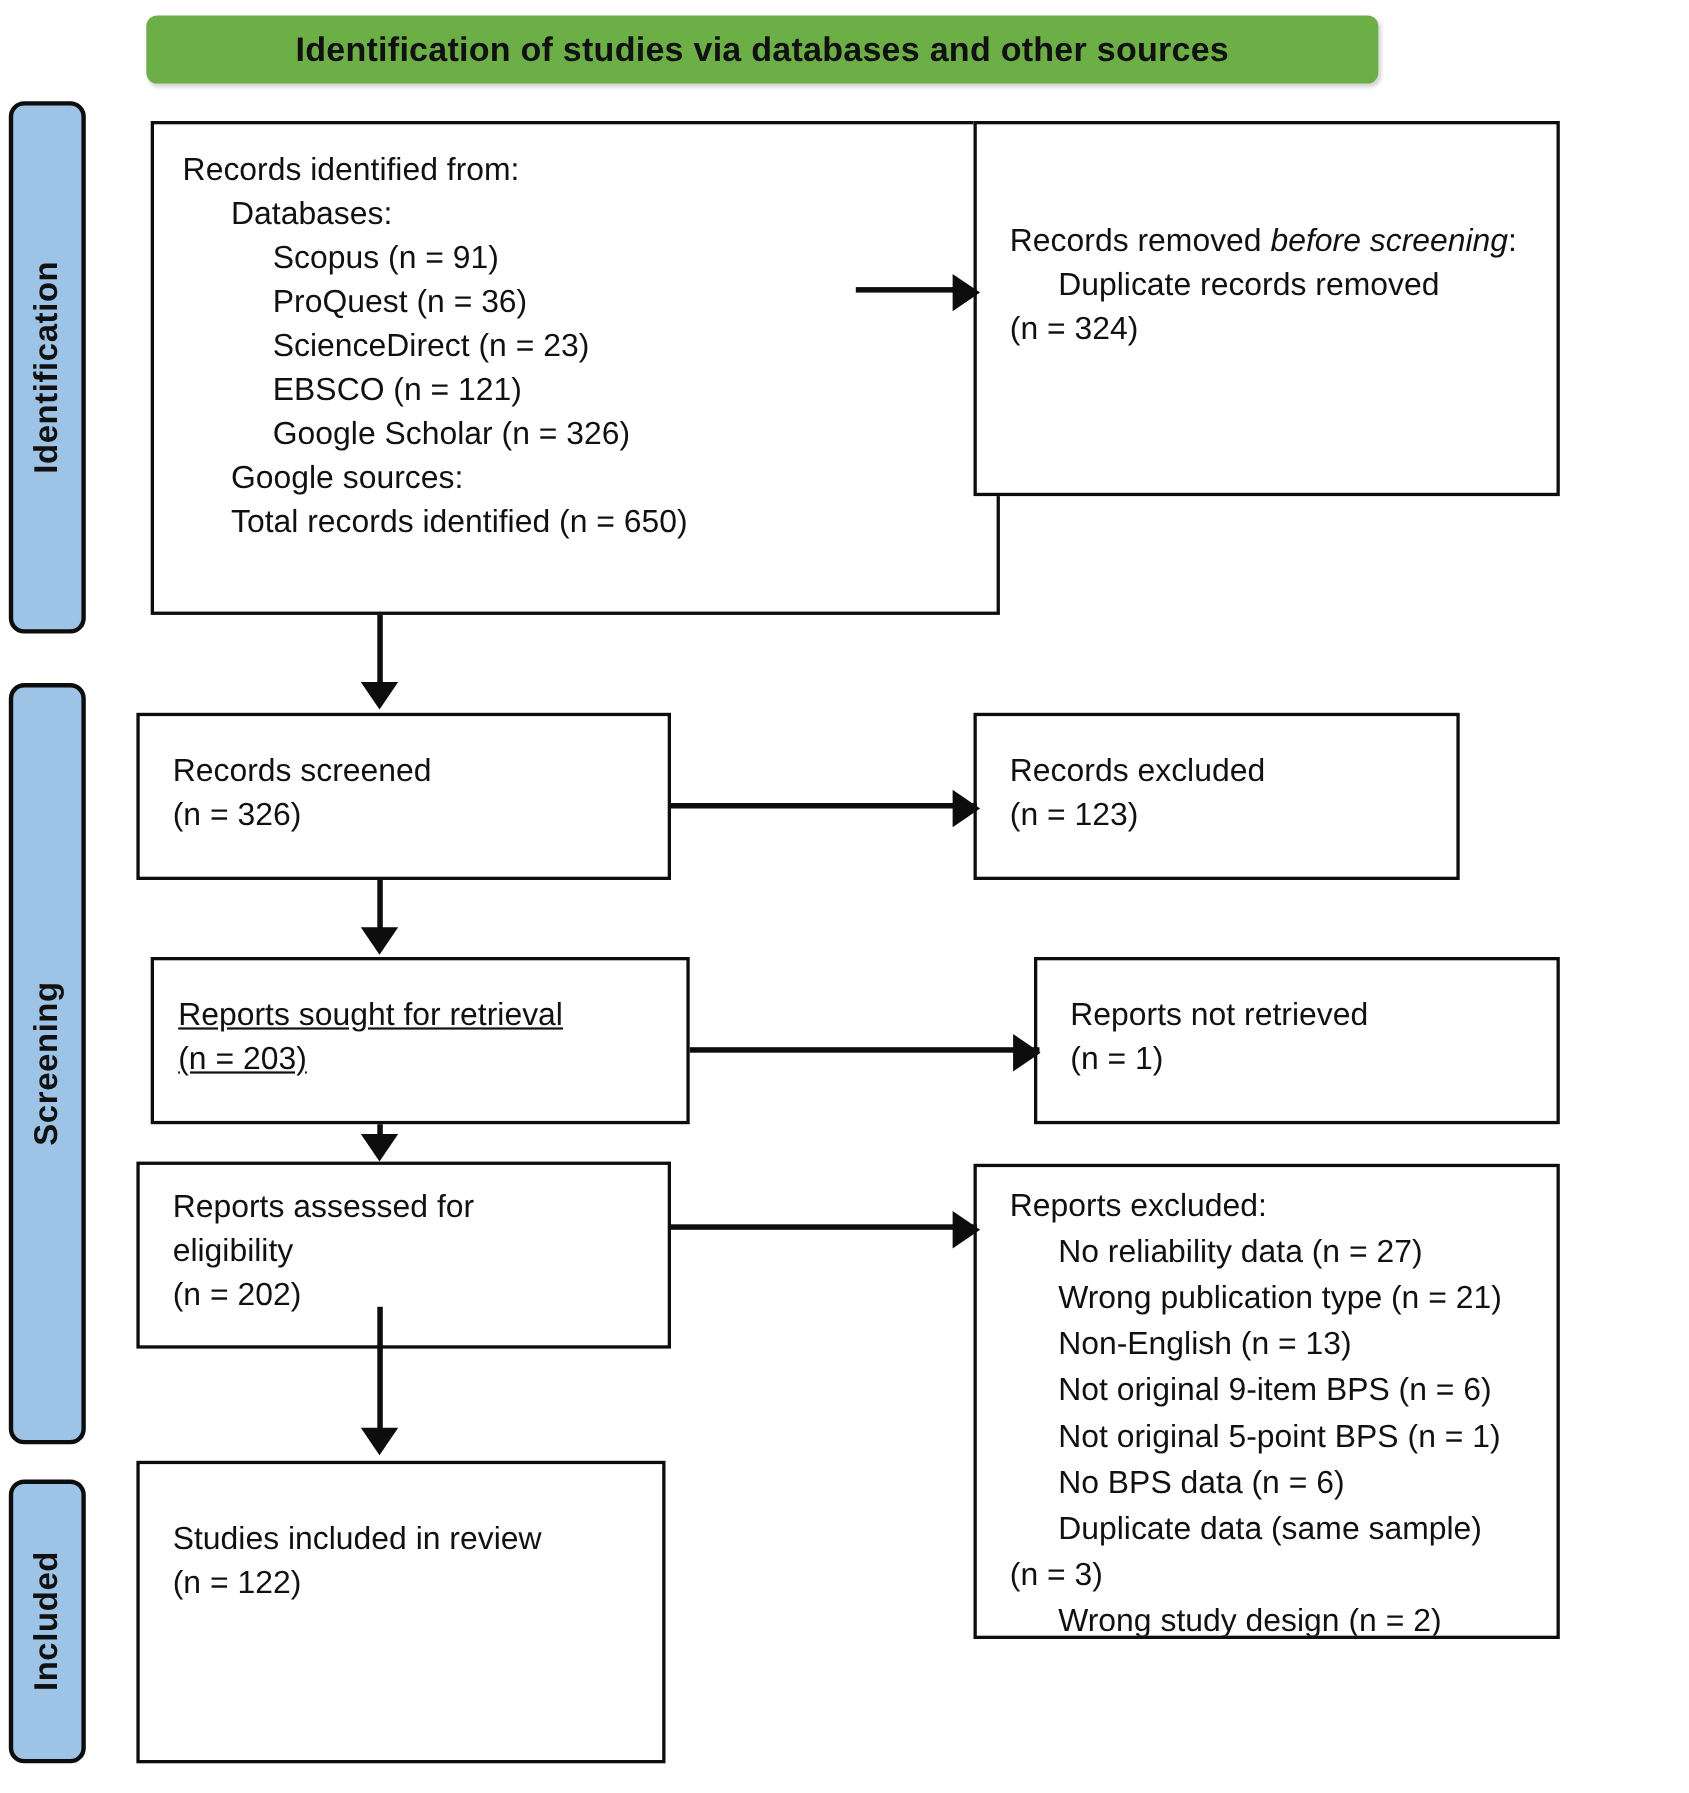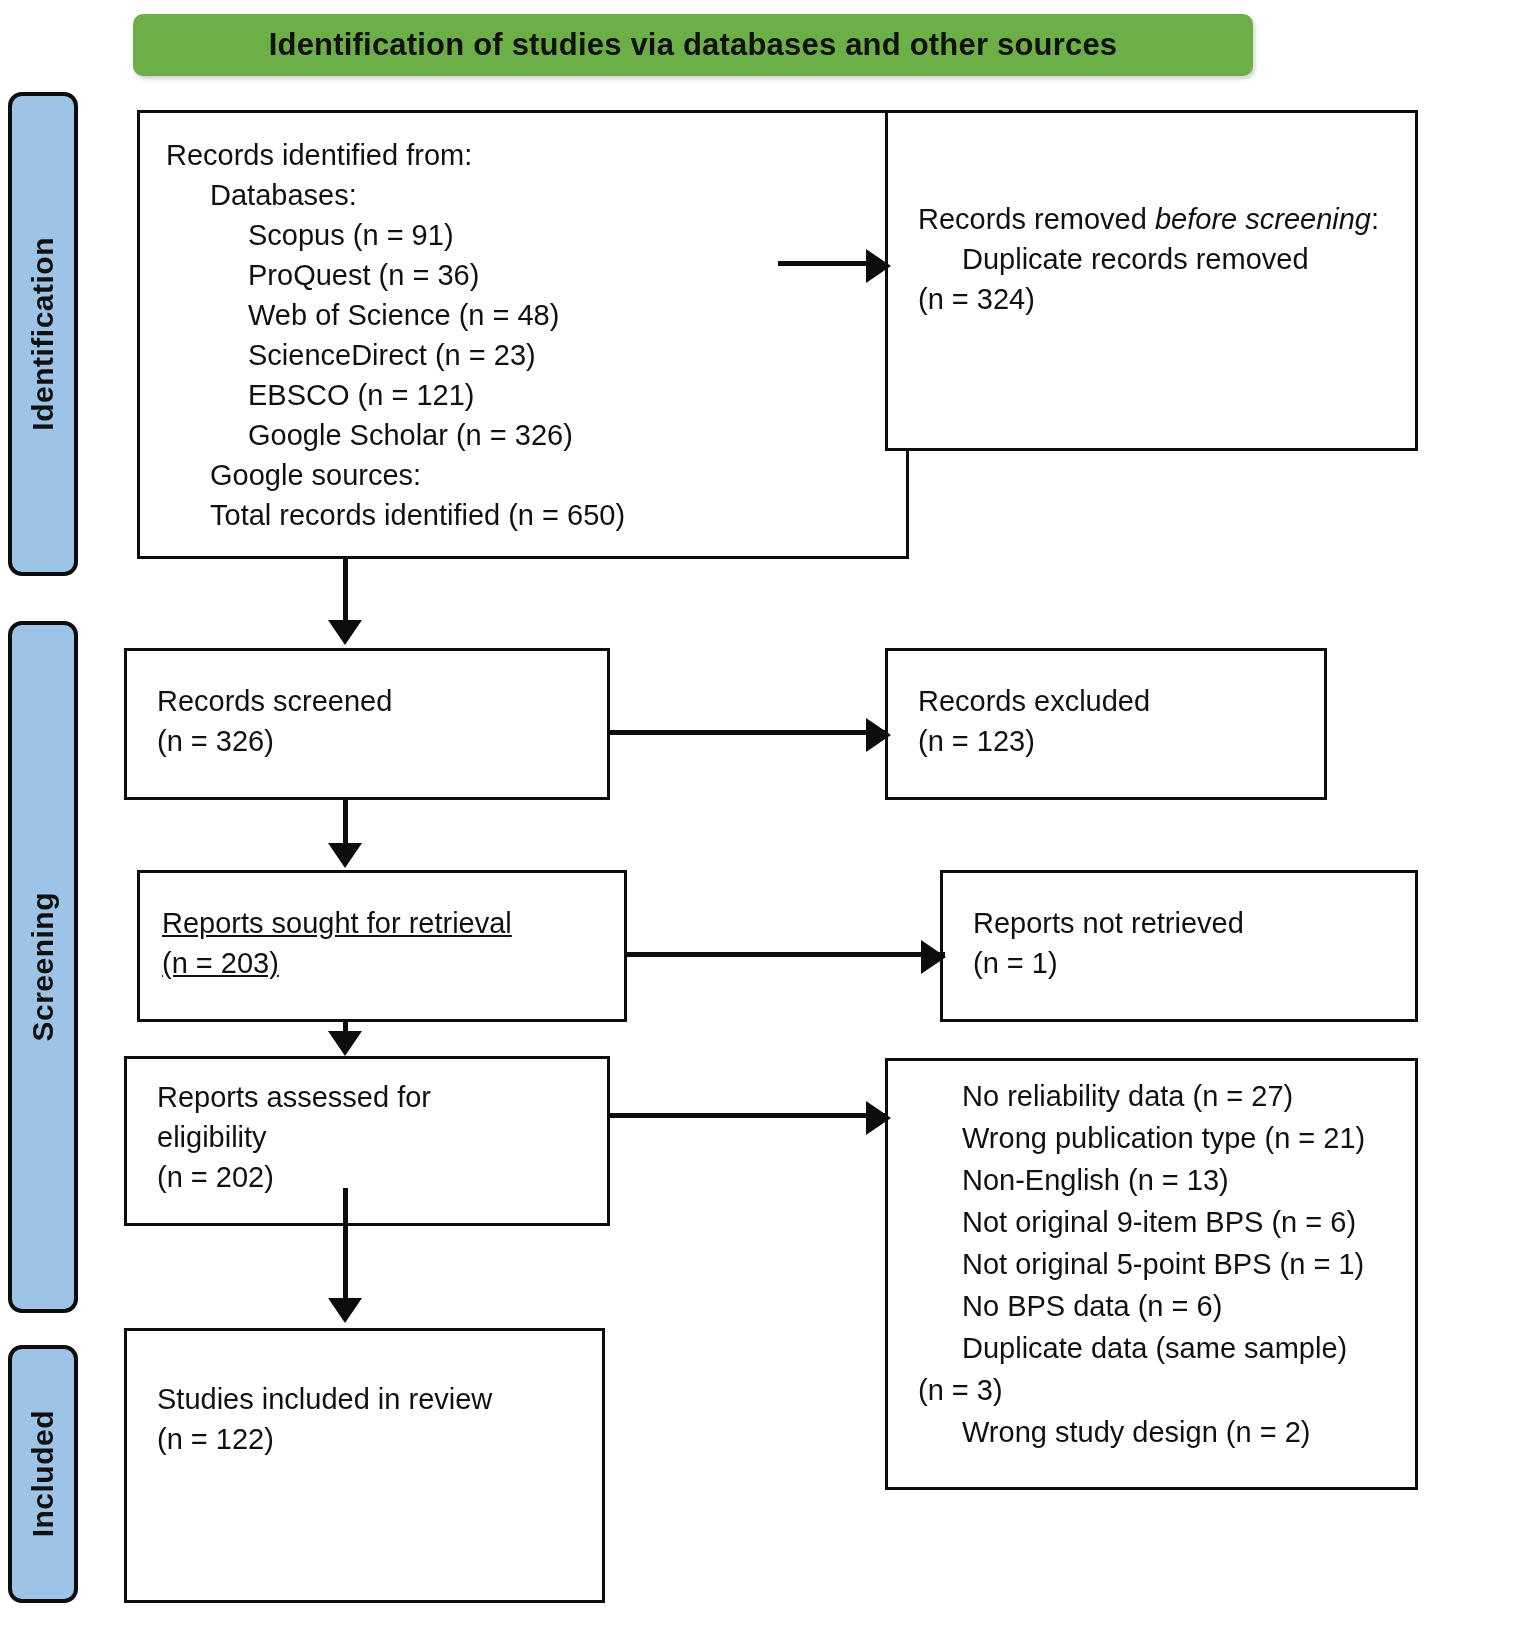--- a/index.html
+++ b/index.html
@@ -130,21 +130,20 @@
   <div class="phase" id="phase-included">
     <span class="phase-text">Included</span>
   </div>
 
   <div class="node" id="box-identified">
     <div class="node-body">
       <div class="ln">Records identified from:</div>
       <div class="ln i1">Databases:</div>
       <div class="ln i2">Scopus (n = 91)</div>
       <div class="ln i2">ProQuest (n = 36)</div>
-      <div class="ln i2">Web of Science (n = 48)</div>
       <div class="ln i2">ScienceDirect (n = 23)</div>
       <div class="ln i2">EBSCO (n = 121)</div>
       <div class="ln i2">Google Scholar (n = 326)</div>
       <div class="ln i1">Google sources:</div>
       <div class="ln i1">Total records identified (n = 650)</div>
     </div>
   </div>
 
   <div class="node" id="box-removed">
     <div class="node-body">
@@ -185,20 +184,21 @@
   <div class="node" id="box-assessed">
     <div class="node-body">
       <div class="ln">Reports assessed for</div>
       <div class="ln">eligibility</div>
       <div class="ln">(n = 202)</div>
     </div>
   </div>
 
   <div class="node" id="box-repexcluded">
     <div class="node-body">
+      <div class="ln">Reports excluded:</div>
       <div class="ln i1">No reliability data (n = 27)</div>
       <div class="ln i1">Wrong publication type (n = 21)</div>
       <div class="ln i1">Non-English (n = 13)</div>
       <div class="ln i1">Not original 9-item BPS (n = 6)</div>
       <div class="ln i1">Not original 5-point BPS (n = 1)</div>
       <div class="ln i1">No BPS data (n = 6)</div>
       <div class="ln i1">Duplicate data (same sample)</div>
       <div class="ln">(n = 3)</div>
       <div class="ln i1">Wrong study design (n = 2)</div>
     </div>

